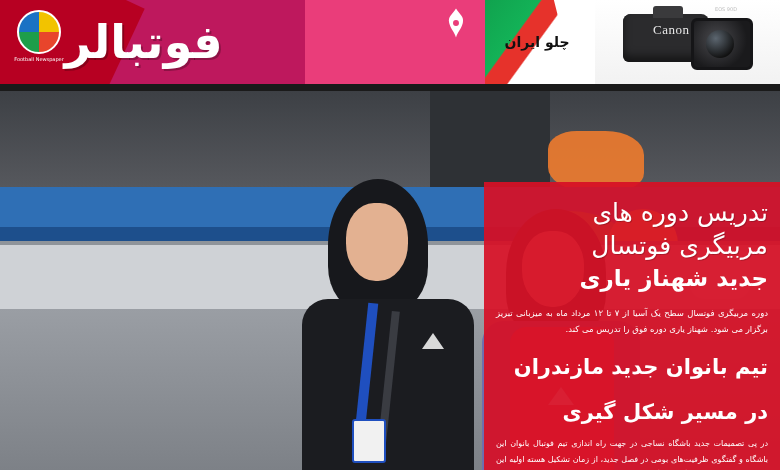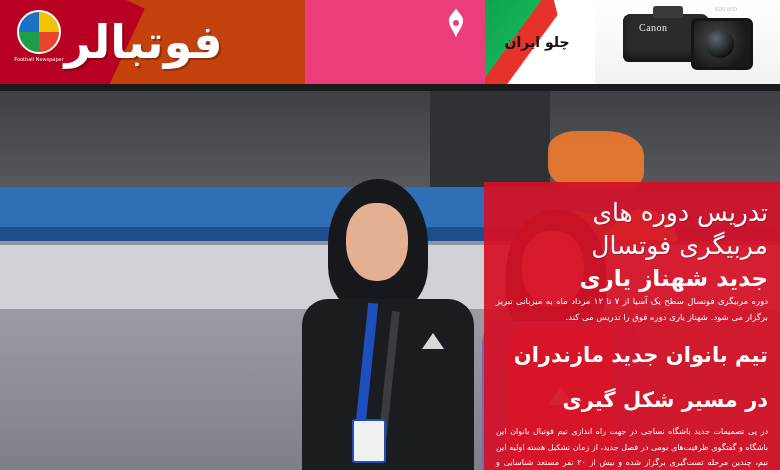--- a/index.html
+++ b/index.html
@@ -68,23 +68,23 @@
   .cam-lens::after {
     content: "";
     position: absolute;
     left: 12px; top: 9px;
     width: 28px; height: 28px;
     border-radius: 50%;
     background: radial-gradient(circle at 35% 30%, #5c6670 0%, #111 75%);
   }
   .cam-brand {
     position: absolute;
-    left: 44px; top: 22px;
+    left: 58px; top: 22px;
     color: #e8e8e8;
-    font-size: 10px;
+    font-size: 13px;
     letter-spacing: .5px;
     font-family: "Liberation Serif", serif;
   }
   .cam-label {
     position: absolute;
     left: 120px; top: 6px;
     font-size: 5px;
     color: #bdbdbd;
   }
 
@@ -134,21 +134,21 @@
     text-align: center;
     font-size: 11px;
     line-height: 1.5;
     padding-top: 20px;
     font-weight: bold;
   }
 
   .masthead {
     flex: 1;
     height: 84px;
-    background: #c2410c;
+    background: #be185d;
     position: relative;
     display: flex;
     align-items: center;
     justify-content: center;
     overflow: hidden;
   }
   .masthead::before {
     content: "";
     position: absolute;
     left: -30px; top: -30px;
@@ -379,21 +379,21 @@
   }
   .hl1-sub {
     font-size: 23px;
     font-weight: bold;
     line-height: 1.3;
     margin-top: 2px;
   }
   .deck1 {
     font-size: 8.5px;
     line-height: 1.85;
-    margin-top: 0;
+    margin-top: 12px;
     color: #ffffff;
     text-align: justify;
     direction: rtl;
   }
   .hl2 {
     font-size: 21px;
     font-weight: bold;
     line-height: 1.35;
     margin-top: 16px;
   }

